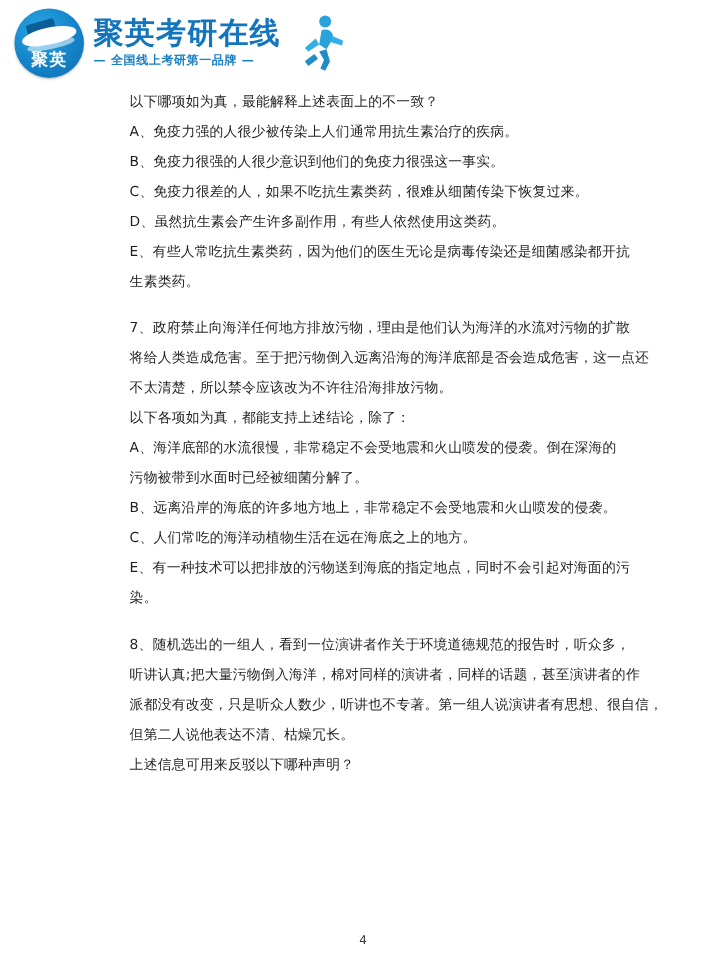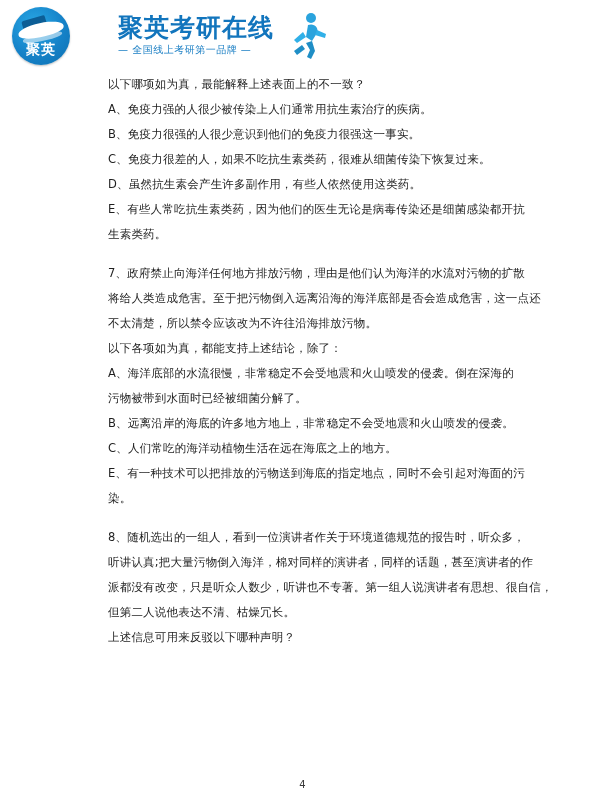--- a/index.html
+++ b/index.html
@@ -70,33 +70,33 @@
     text-align: center;
     color: #ffffff;
     font-size: 14px;
     font-weight: bold;
     letter-spacing: 1px;
   }
   .brand-block {
     display: flex;
     flex-direction: column;
     gap: 3px;
-    margin-left: 40px;
   }
   .brand-title {
     font-size: 25px;
     font-weight: bold;
     color: #1275bd;
     letter-spacing: 1px;
     line-height: 1;
   }
   .brand-sub {
     font-size: 10px;
     color: #1b7fc4;
     letter-spacing: 0.5px;
+    font-weight: bold;
   }
   .runner {
     position: relative;
     width: 40px;
     height: 52px;
     margin-left: 6px;
     flex: 0 0 auto;
   }
 
   

